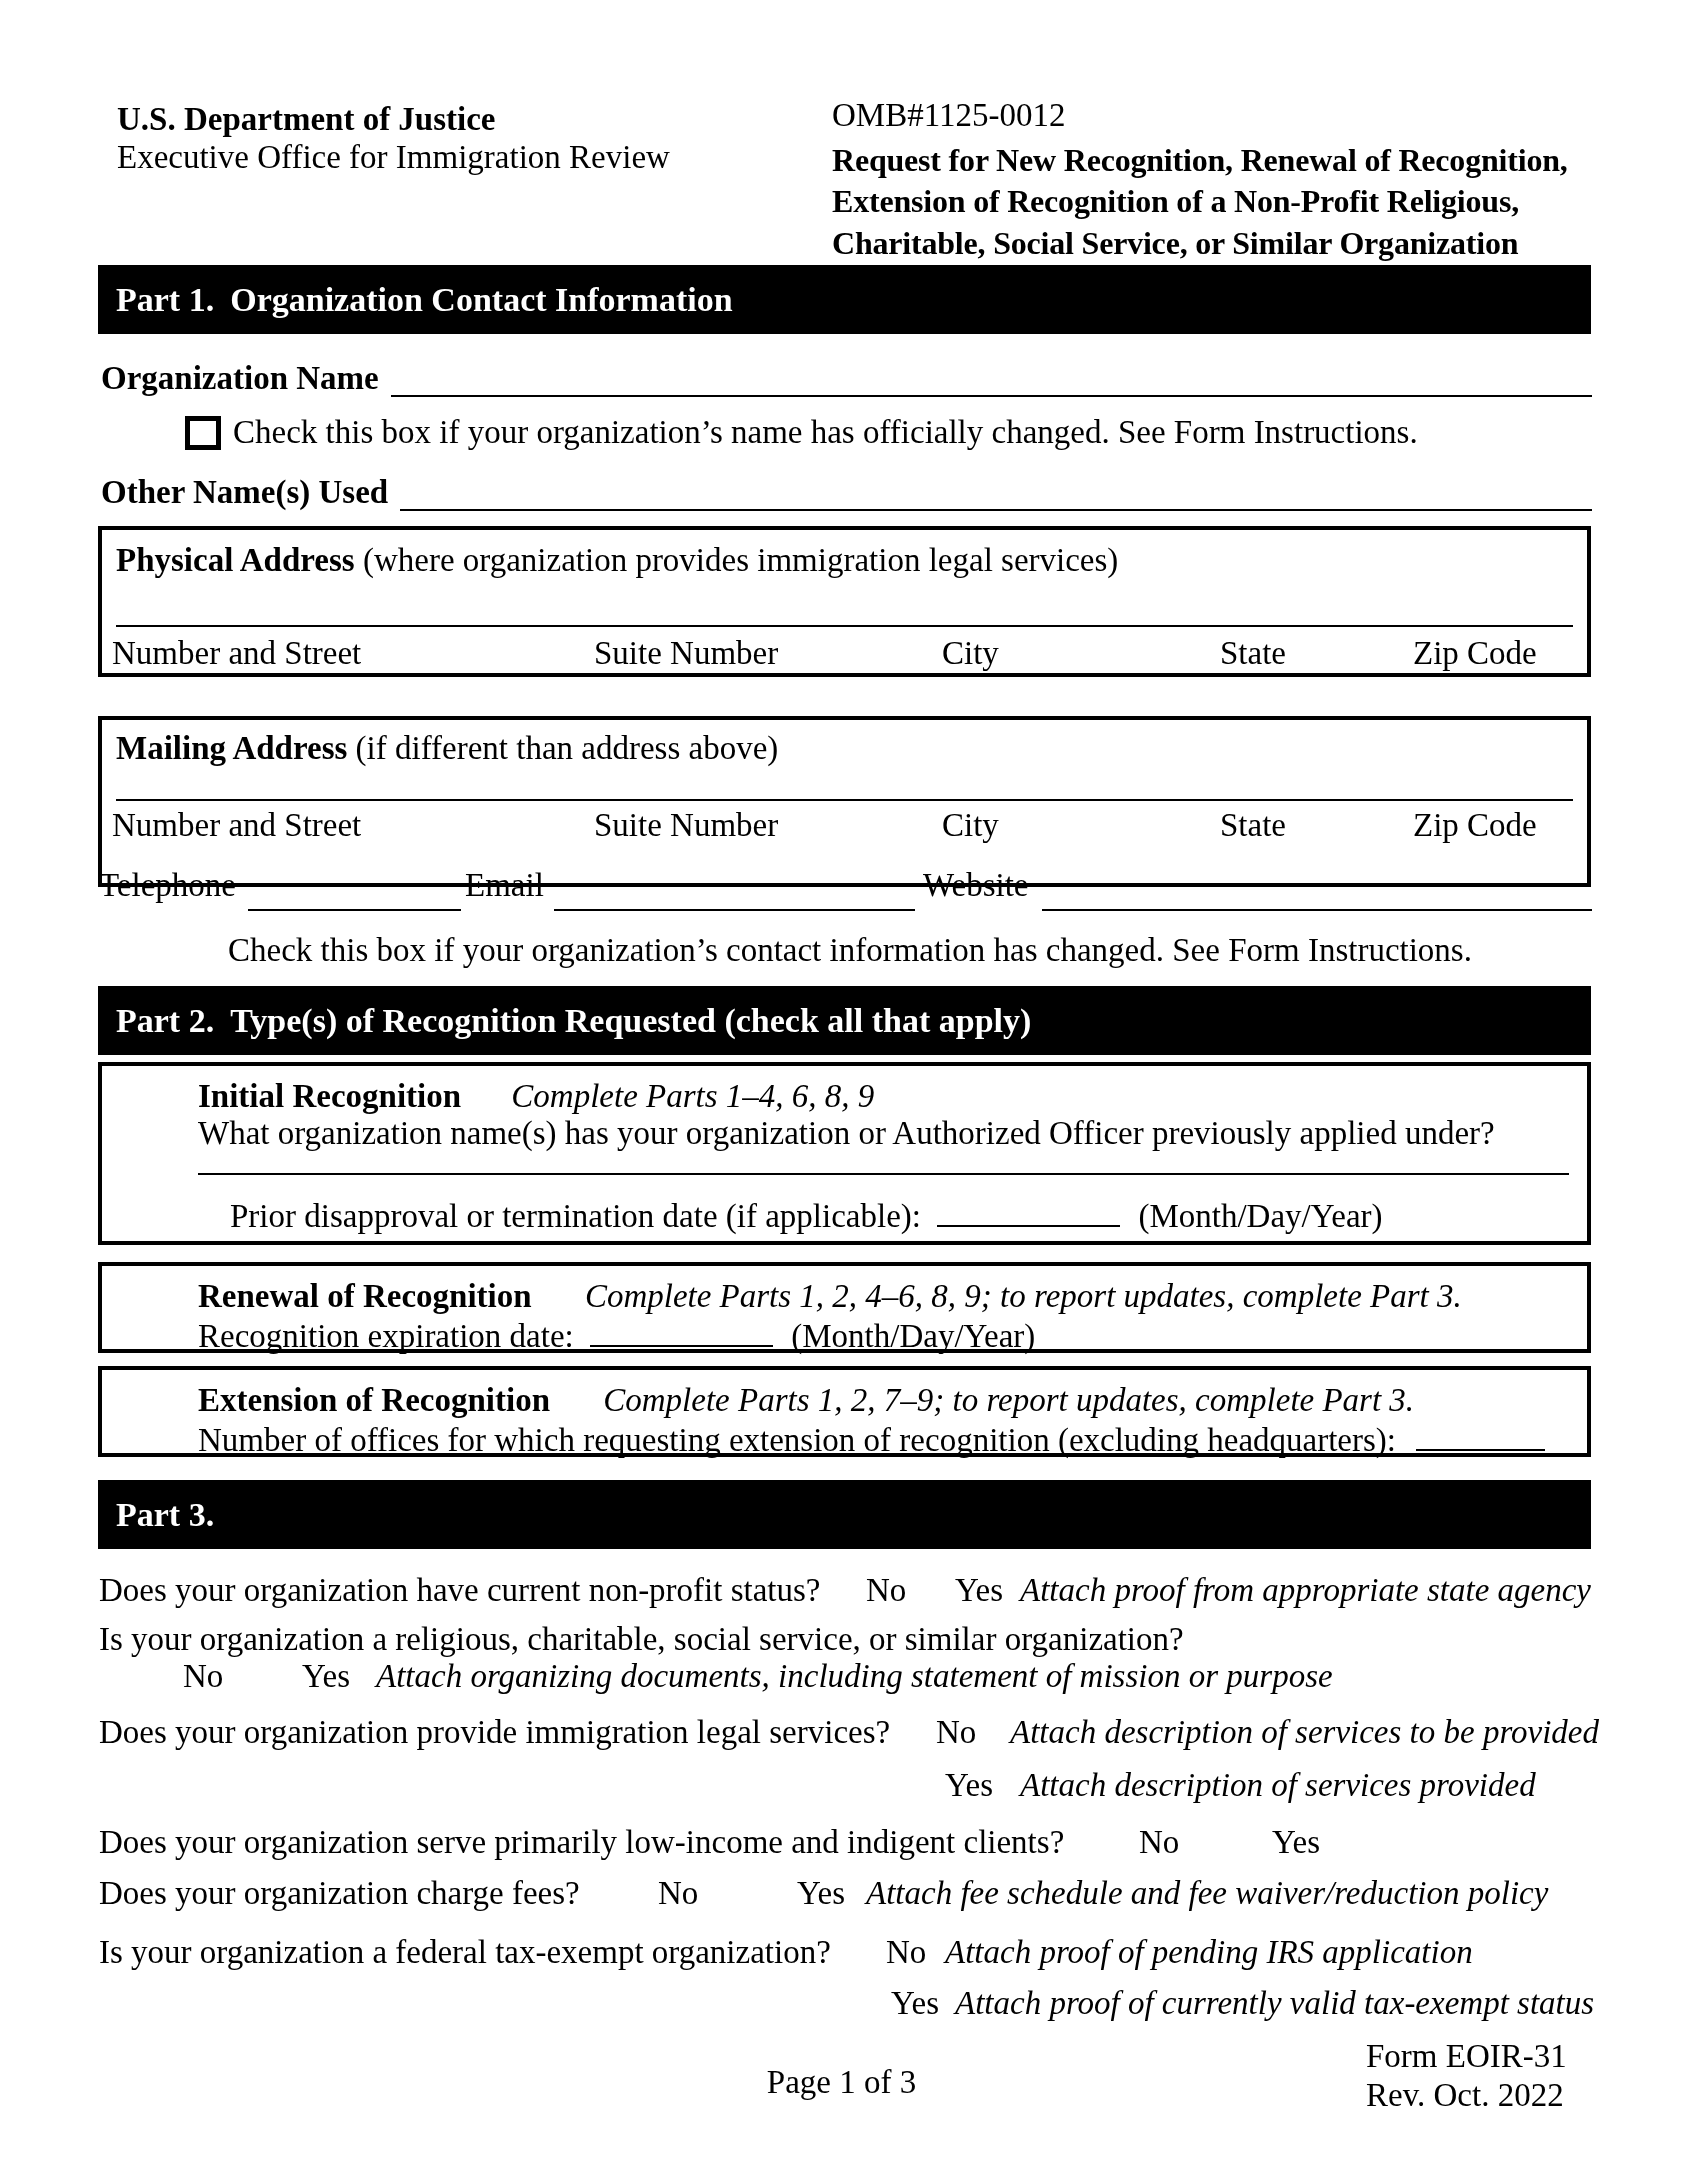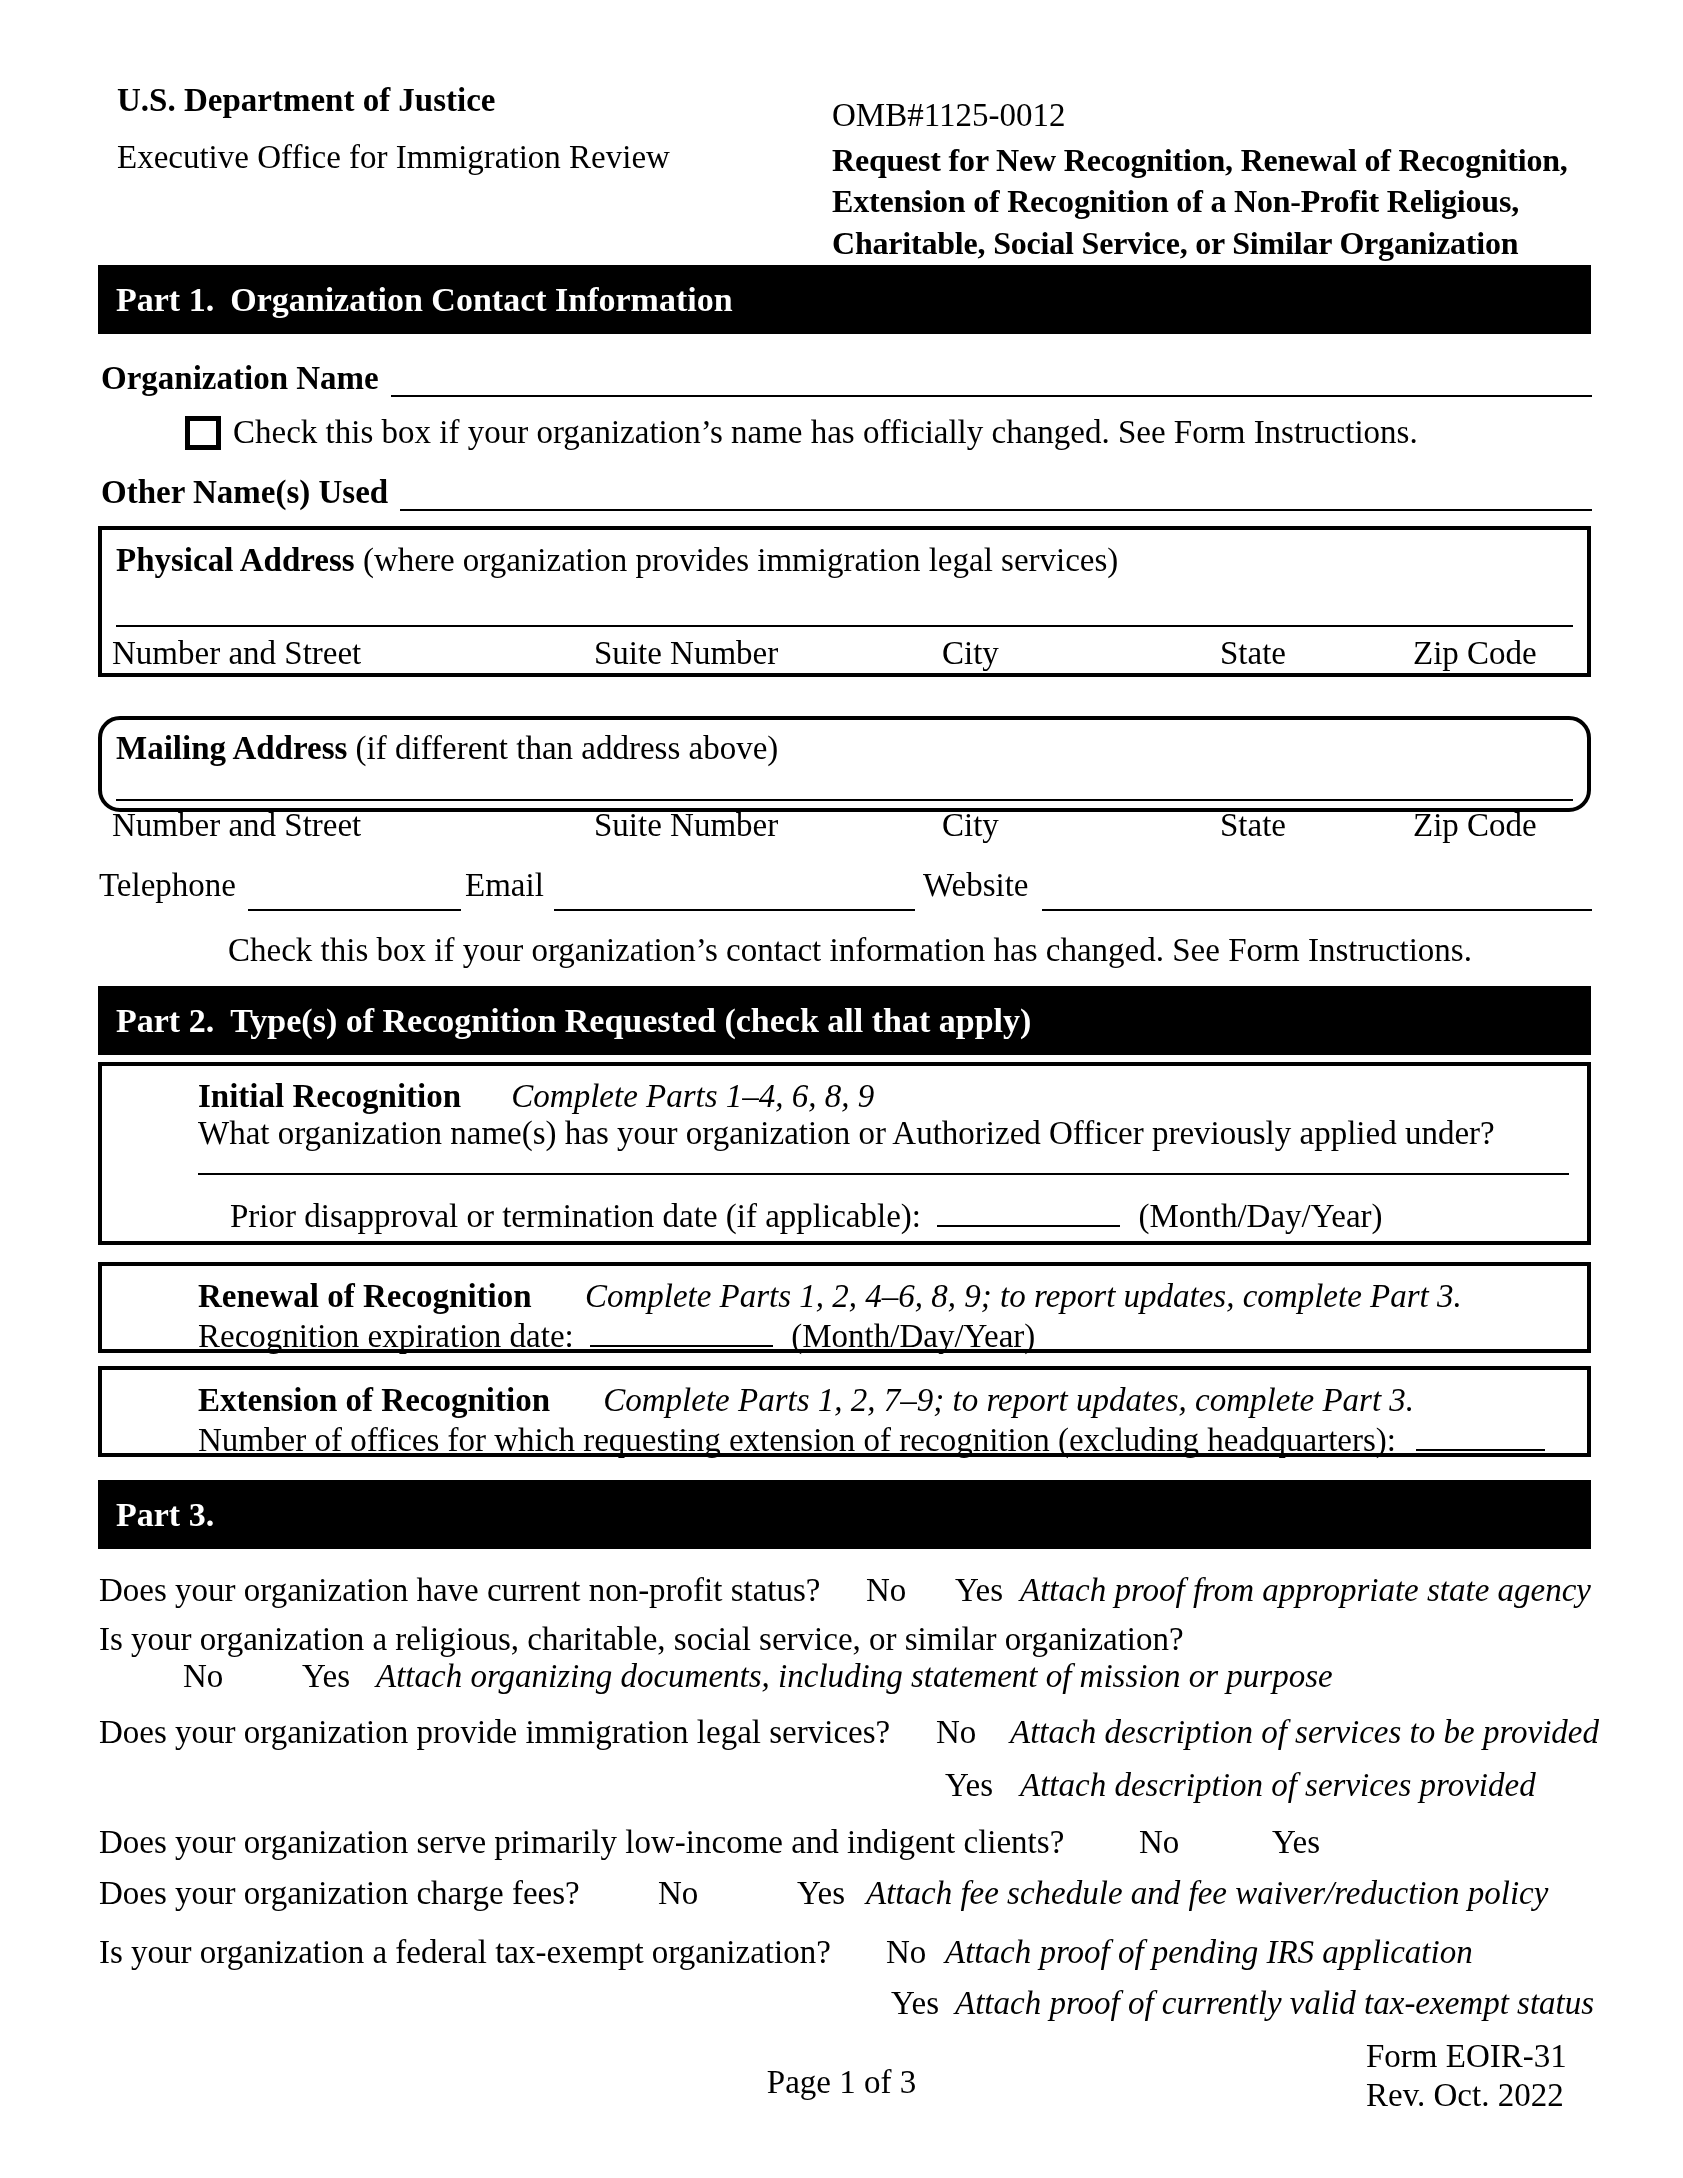--- a/index.html
+++ b/index.html
@@ -26,21 +26,21 @@
   .box{position:absolute;left:98px;width:1493px;border:4px solid #000;box-sizing:border-box;}
   .addrbox{border-width:4px;}
   .checkbox{width:36px;height:34px;border:5px solid #000;box-sizing:border-box;background:#fff;}
   .hdrTitle{font-weight:bold;font-size:32px;letter-spacing:-0.2px;line-height:42px;}
 </style>
 </head>
 <body>
 
 <div id="page">
 
-  <div class="abs b" style="left:117px;top:82px;">U.S. Department of Justice</div>
+  <div class="abs b" style="left:117px;top:101px;">U.S. Department of Justice</div>
   <div class="abs" style="left:117px;top:139px;">Executive Office for Immigration Review</div>
 
   <div class="abs" style="left:832px;top:97px;">OMB#1125-0012</div>
   <div class="abs hdrTitle" style="left:832px;top:139px;">Request for New Recognition, Renewal of Recognition,</div>
   <div class="abs hdrTitle" style="left:832px;top:180px;">Extension of Recognition of a Non-Profit Religious,</div>
   <div class="abs hdrTitle" style="left:832px;top:222px;">Charitable, Social Service, or Similar Organization</div>
 
   <div class="bar" style="top:265px;">
     <span>Part 1.</span>
     <span class="gap">Organization Contact Information</span>
@@ -70,21 +70,21 @@
     <div class="abs ul" style="left:14px;right:14px;top:61px;height:34px;"></div>
     <div>
       <span class="abs" style="left:10px;top:105px;">Number and Street</span>
       <span class="abs" style="left:492px;top:105px;">Suite Number</span>
       <span class="abs" style="left:840px;top:105px;">City</span>
       <span class="abs" style="left:1118px;top:105px;">State</span>
       <span class="abs" style="left:1311px;top:105px;">Zip Code</span>
     </div>
   </div>
 
-  <div class="box addrbox" style="top:716px;height:96px;border-radius:22px;">
+  <div class="box addrbox" style="top:716px;height:171px;">
     <div class="abs" style="left:14px;top:10px;">
       <span class="b">Mailing Address</span>
       <span> </span>
       <span>(if different than address above)</span>
     </div>
     <div class="abs ul" style="left:14px;right:14px;top:45px;height:34px;"></div>
     <div>
       <span class="abs" style="left:10px;top:87px;">Number and Street</span>
       <span class="abs" style="left:492px;top:87px;">Suite Number</span>
       <span class="abs" style="left:840px;top:87px;">City</span>

